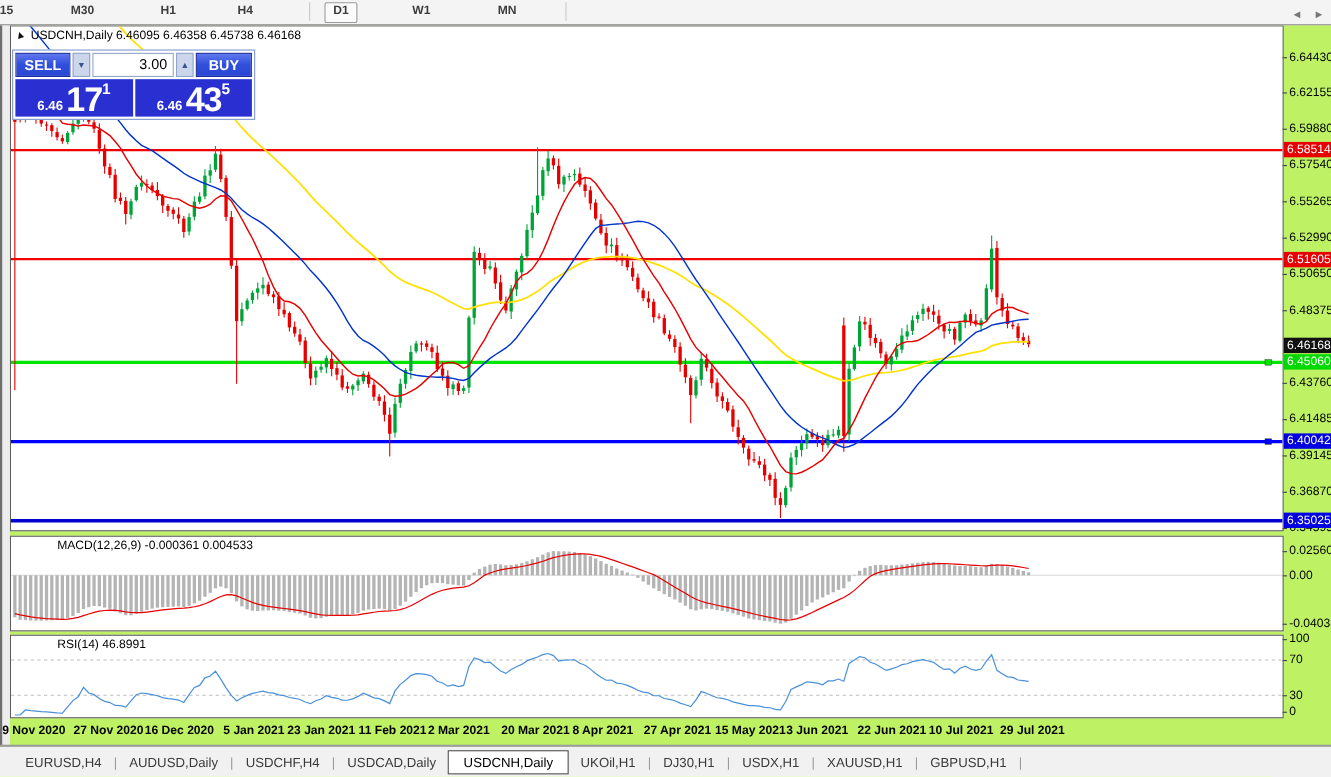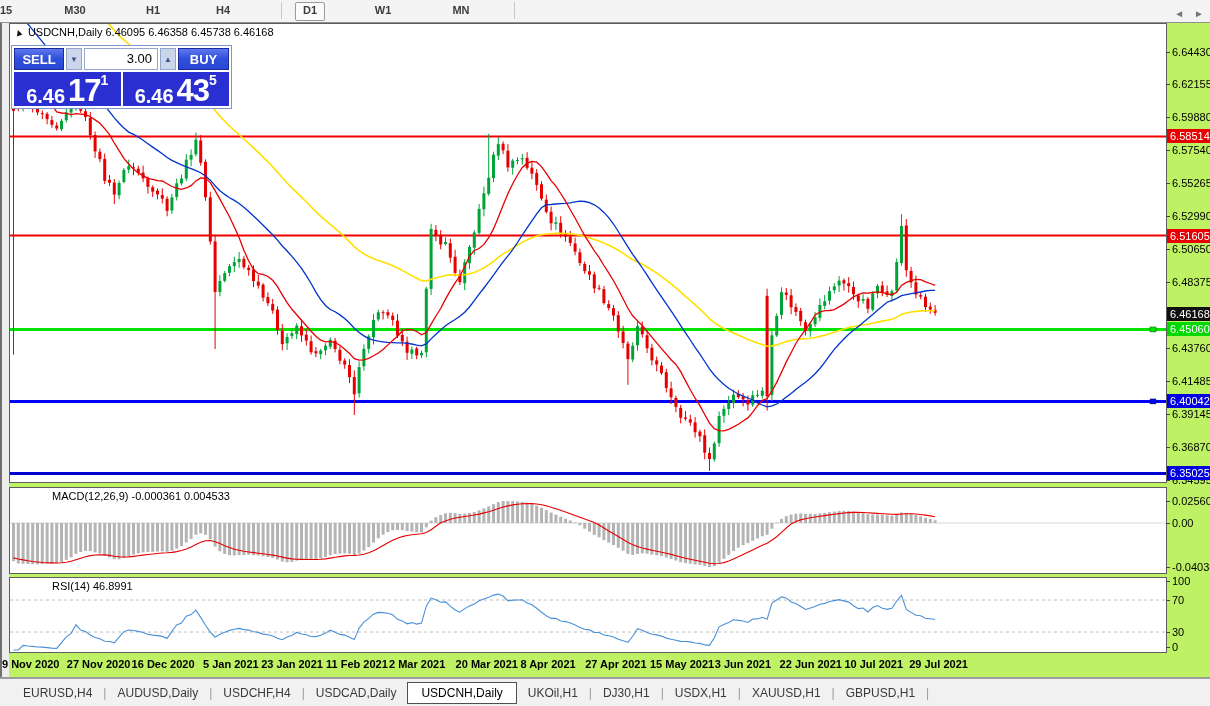--- a/index.html
+++ b/index.html
@@ -31,21 +31,21 @@
           font-size:13px;font-weight:700;border:1px solid #1b2d9e;box-sizing:border-box;
           background:linear-gradient(#6078ee 0%,#3050dc 48%,#2946d2 100%);cursor:pointer;}
   .tp-sell{width:50px;} .tp-buy{width:51px;}
   .tp-spin{width:16px;height:22px;background:#ccd6ea;border:1px solid #93a7cc;box-sizing:border-box;
            display:flex;align-items:center;justify-content:center;font-size:8px;color:#3c538f;cursor:pointer;}
   .tp-amount{flex:1;height:22px;border:1px solid #93a7cc;box-sizing:border-box;font-size:13px;
              color:#000;text-align:right;padding:0 5px;line-height:20px;background:#fff;}
   .tp-row2{margin-top:2px;}
   .tp-price{flex:1;height:34px;background:#2a2fd2;color:#fff;display:flex;align-items:flex-end;
             justify-content:center;padding-bottom:3px;box-sizing:border-box;cursor:pointer;}
-  .tp-price .sm{font-size:20px;font-weight:700;margin-right:3px;line-height:14px;}
+  .tp-price .sm{font-size:12px;font-weight:700;margin-right:3px;line-height:14px;}
   .tp-price .big{font-size:31px;font-weight:700;line-height:25px;letter-spacing:-1px;}
   .tp-price .sup{font-size:14px;font-weight:700;line-height:12px;align-self:flex-start;margin-top:2px;}
   
   .axlabel{position:absolute;left:1172px;font-size:11px;color:#000;transform:translateY(-50%);white-space:nowrap;z-index:8;}
   .axtick{position:absolute;left:1166px;width:4px;height:1px;background:#444;z-index:8;}
   .axbadge{position:absolute;left:1167px;height:14px;line-height:14px;font-size:11px;color:#fff;
            padding:0 3px;transform:translateY(-50%);white-space:nowrap;z-index:9;}
   .indlabel{position:absolute;font-size:11px;color:#000;z-index:10;margin-left:38px;}
   .tlabel{position:absolute;top:658px;font-size:11px;color:#000;white-space:nowrap;z-index:8;font-weight:bold;}
   

